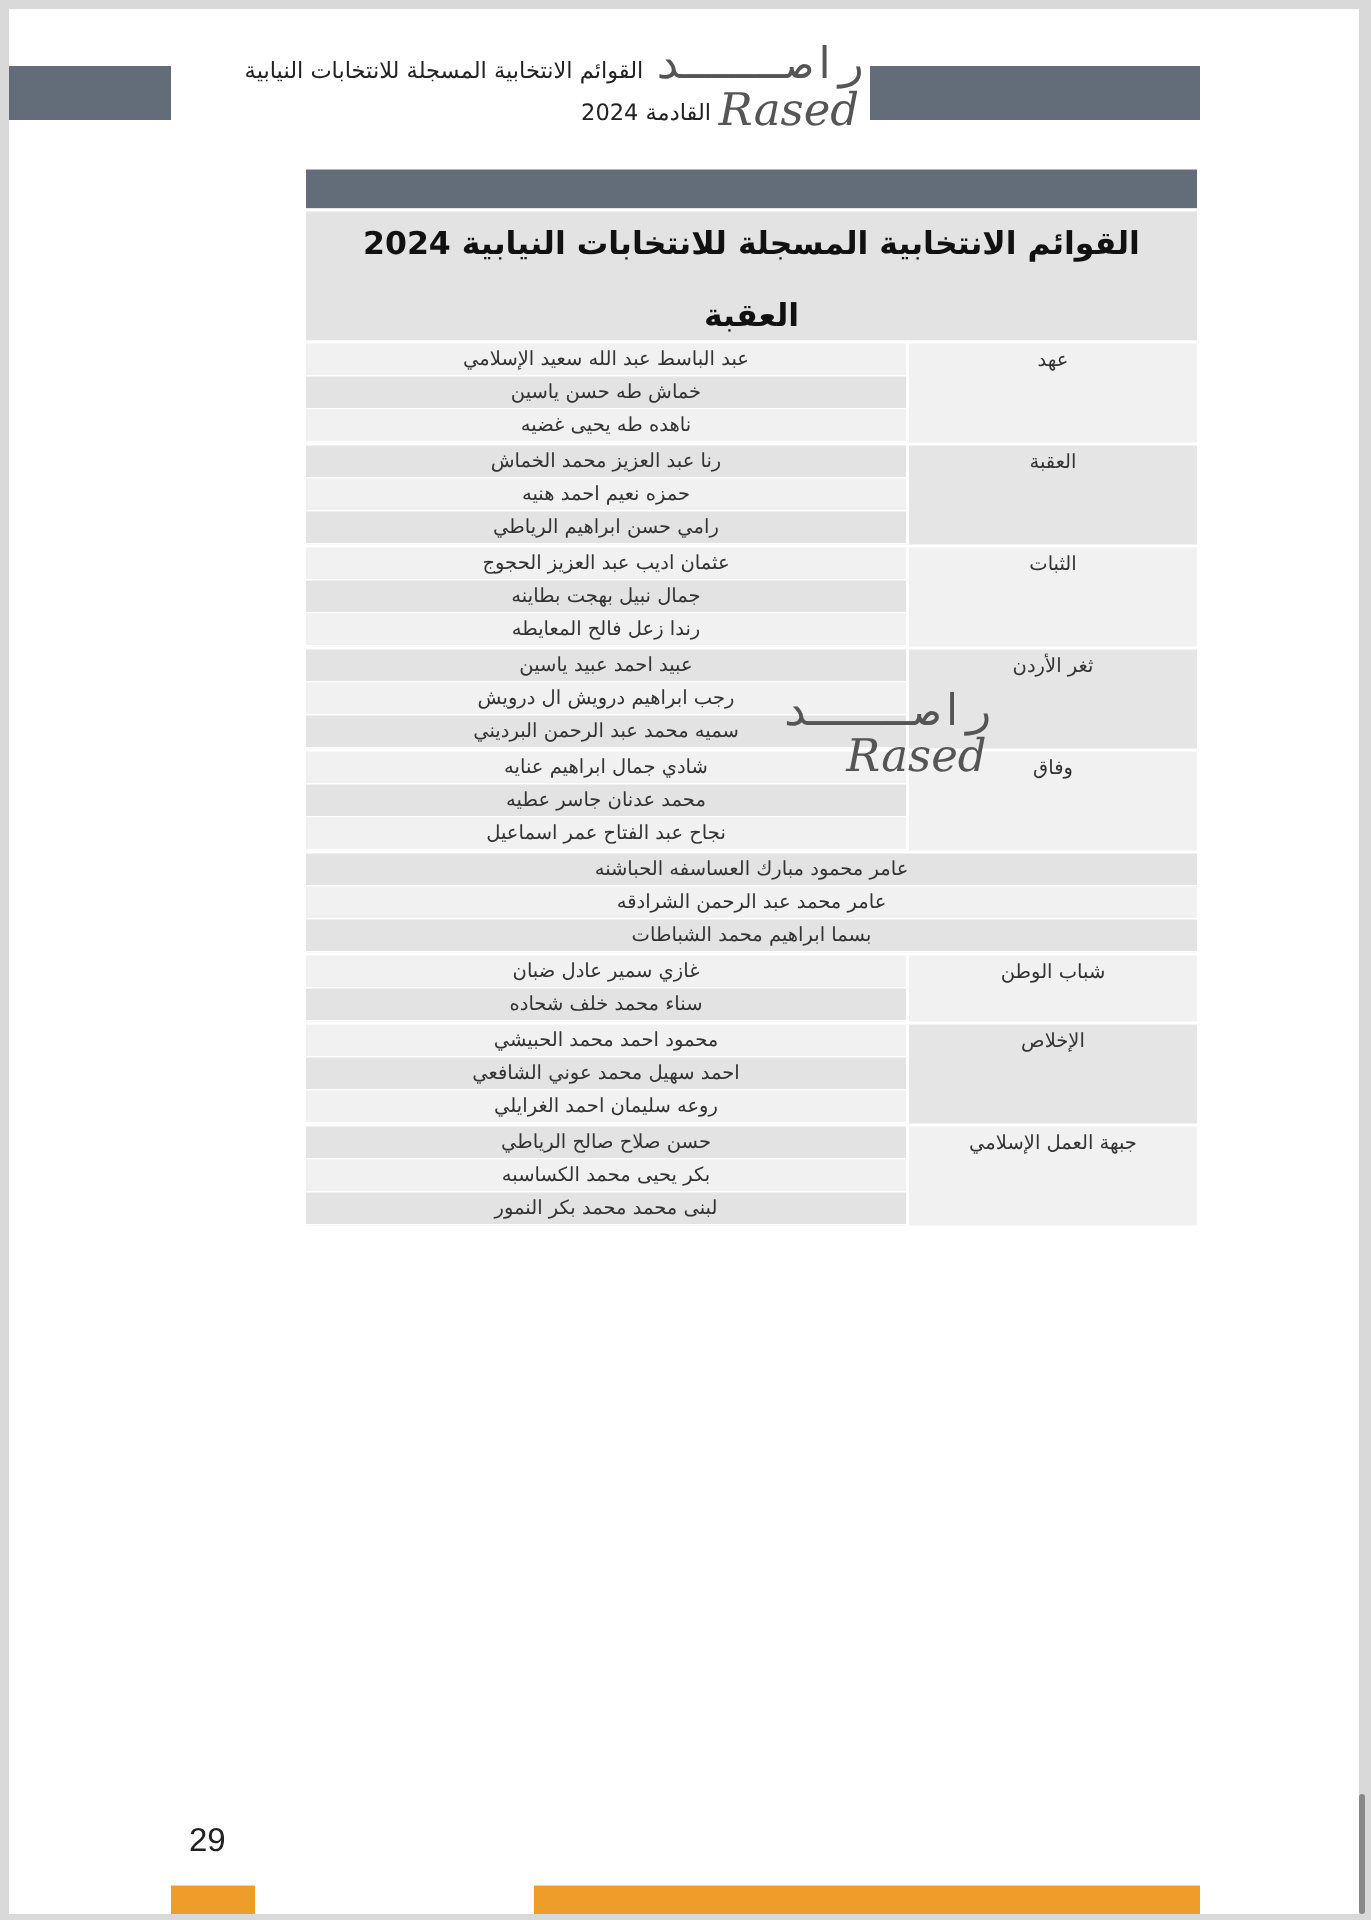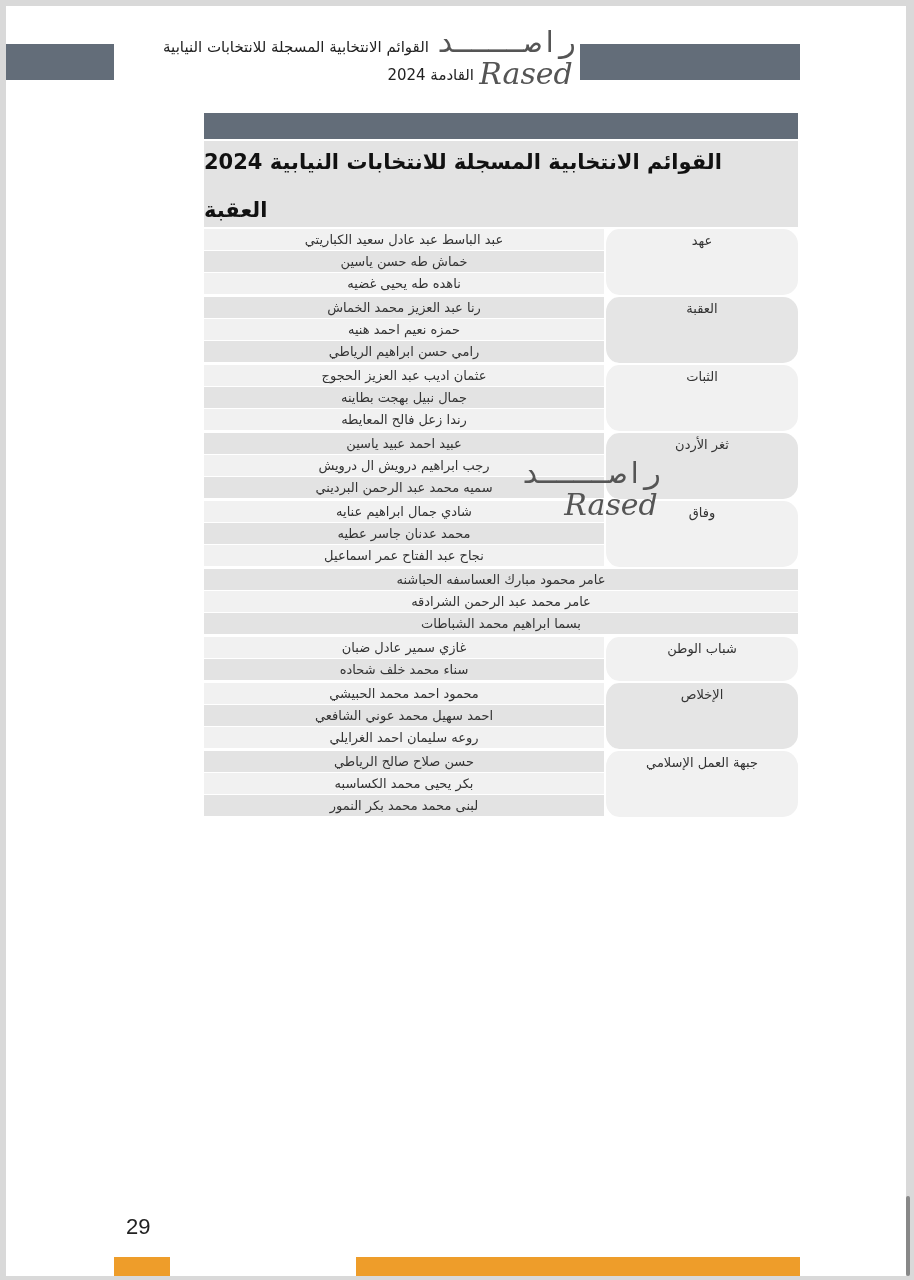--- a/index.html
+++ b/index.html
@@ -33,30 +33,30 @@
   }
   .logo-ar { font-size: 29px; line-height: 30px; direction: rtl; font-family: Liberation Mono, monospace; font-weight: 300; letter-spacing: 1px; }
   .logo-en { font-size: 30px; line-height: 28px; font-family: "DejaVu Serif", serif; font-style: italic; }
 
   .tbl {
     position: absolute; left: 198px; top: 107px; width: 594px;
     direction: rtl;
   }
   .tbl-top { height: 26px; background: #636d79; }
   .tbl-title {
-    background: #e3e3e3; text-align: left; color: #111;
+    background: #e3e3e3; text-align: center; color: #111;
     font-weight: bold; font-size: 21px; padding-top: 6px; height: 80px;
     border-top: 2px solid #fff;
   }
   .tbl-title .t1 { line-height: 30px; }
   .tbl-title .t2 { line-height: 30px; margin-top: 18px; }
   .group { display: flex; border-top: 2px solid #fff; }
   .party {
     width: 192px; text-align: center; font-size: 13px; color: #333;
-    padding-top: 4px; border-left: 2px solid #fff; border-radius: 15px;
+    padding-top: 4px; border-left: 2px solid #fff;
   }
   .names { flex: 1; }
   .name {
     height: 21px; line-height: 21px; text-align: center; font-size: 13px; color: #333;
     border-bottom: 1px solid #fff;
   }
   .g-light .party { background: #f1f1f1; }
   .g-dark .party { background: #e5e5e5; }
   .name.l { background: #f1f1f1; }
   .name.d { background: #e3e3e3; }
@@ -90,21 +90,21 @@
   <div class="tbl">
     <div class="tbl-top"></div>
     <div class="tbl-title">
       <div class="t1">القوائم الانتخابية المسجلة للانتخابات النيابية 2024</div>
       <div class="t2">العقبة</div>
     </div>
     <div id="groups">
         <div class="group g-light">
           <div class="party">عهد</div>
           <div class="names">
-            <div class="name l">عبد الباسط عبد عادل سعيد الكباريتي</div>
+            <div class="name l">عبد الباسط عبد الله سعيد الإسلامي</div>
             <div class="name d">خماش طه حسن ياسين</div>
             <div class="name l">ناهده طه يحيى غضيه</div>
           </div>
         </div>
         <div class="group g-dark">
           <div class="party">العقبة</div>
           <div class="names">
             <div class="name d">رنا عبد العزيز محمد الخماش</div>
             <div class="name l">حمزه نعيم احمد هنيه</div>
             <div class="name d">رامي حسن ابراهيم الرياطي</div>

